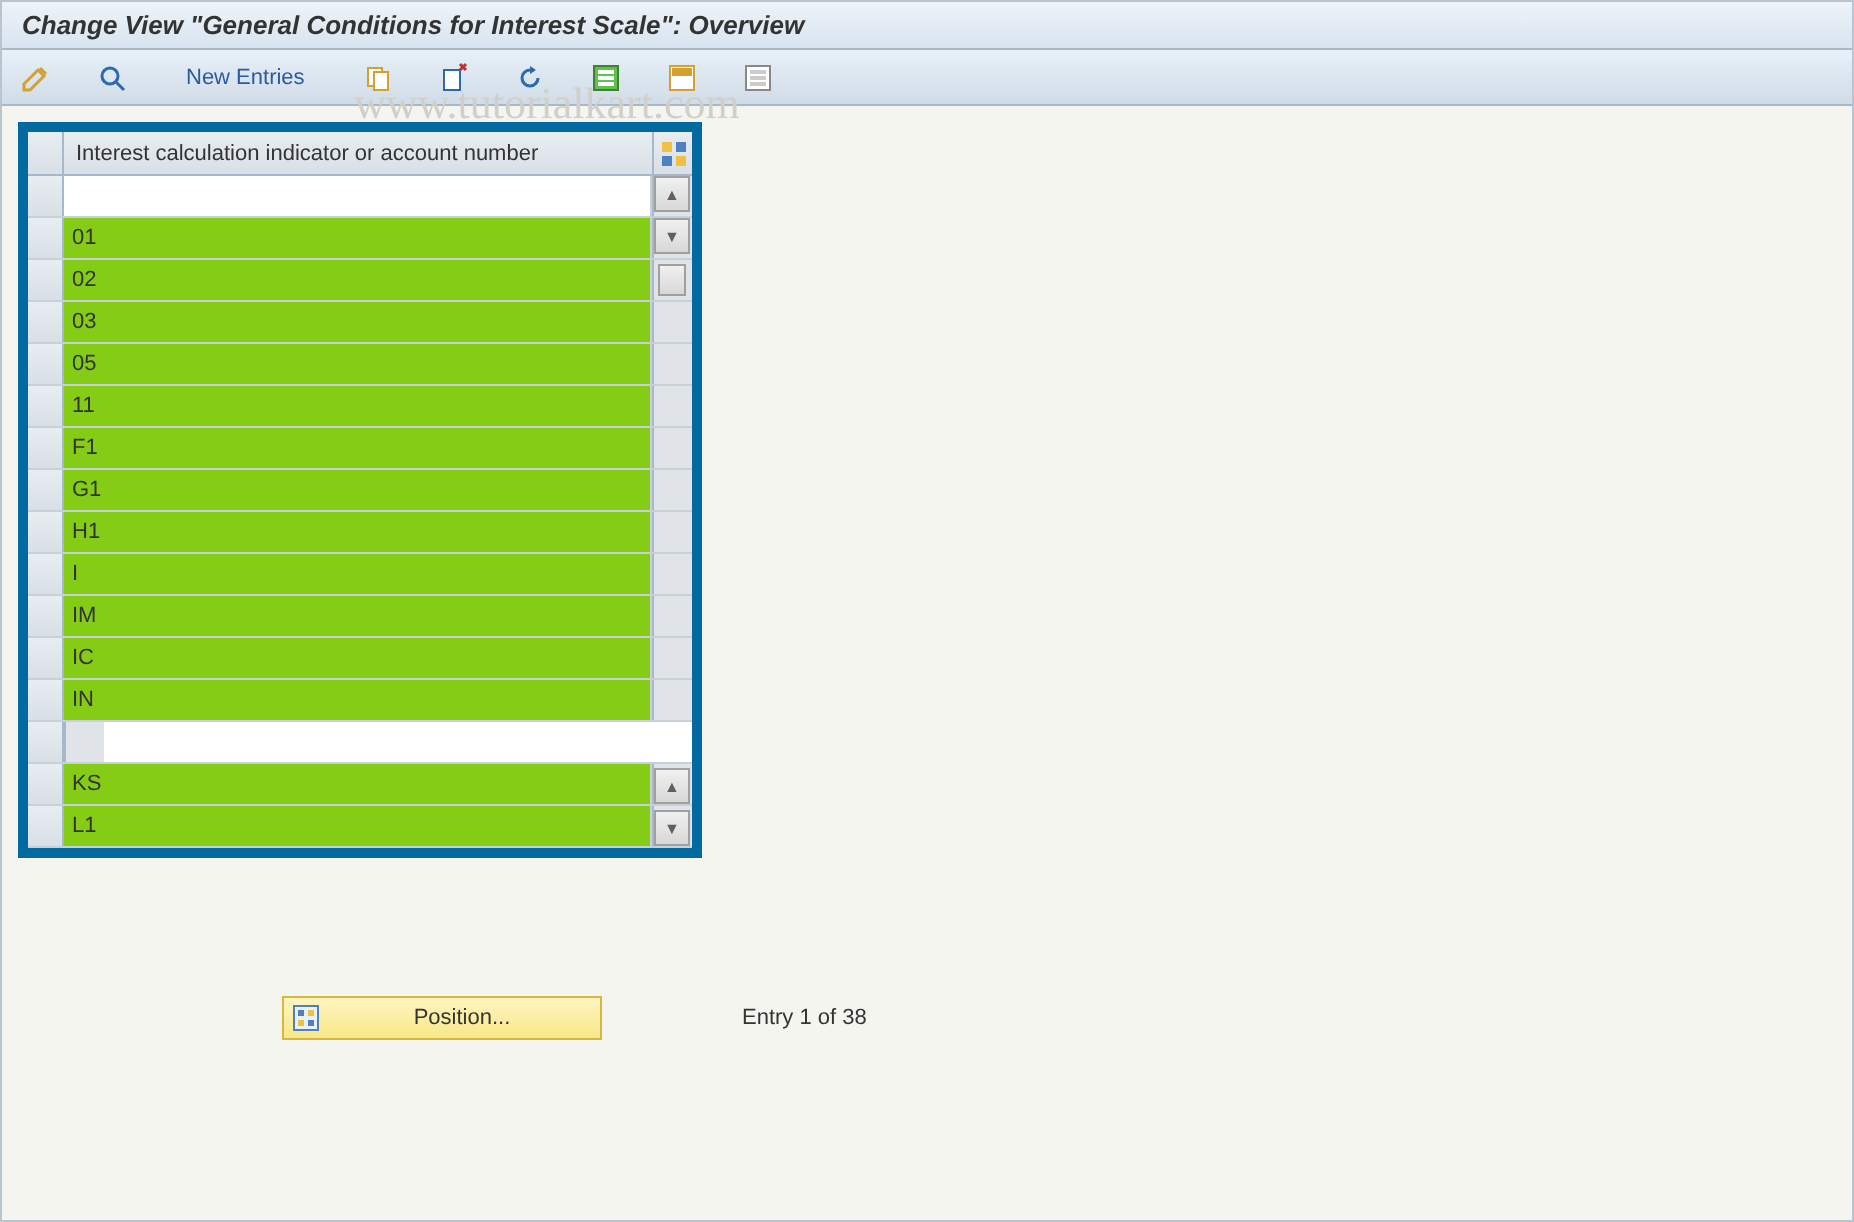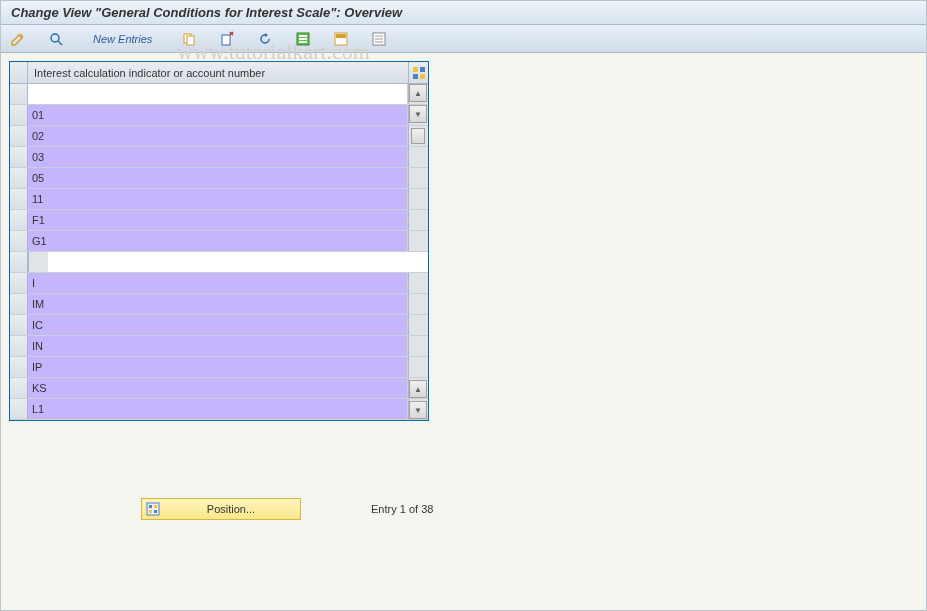--- a/index.html
+++ b/index.html
@@ -26,21 +26,20 @@
       color: #333;
     }
     .toolbar {
       background: linear-gradient(to bottom, #e8f0f8, #d0dce8);
       padding: 3px 8px;
       border-bottom: 1px solid #a8b8c8;
       height: 28px;
       display: flex;
       align-items: center;
       gap: 20px;
-      font-style: italic;
     }
     .toolbar-icon {
       width: 18px;
       height: 18px;
       display: inline-flex;
       align-items: center;
       justify-content: center;
       cursor: pointer;
       padding: 1px;
     }
@@ -60,22 +59,22 @@
       font-family: Georgia, serif;
       pointer-events: none;
       z-index: 1;
     }
     .content-area {
       padding: 8px;
       position: relative;
       z-index: 0;
     }
     .table-container {
-      width: 420px;
-      border: 1px solid #0369a1;
+      width: 342px;
+      border: 5px solid #0369a1;
       background: #fff;
       position: relative;
     }
     .table-header-row {
       display: flex;
       background: linear-gradient(to bottom, #e8edf2, #d8dfe6);
       border-bottom: 1px solid #a8b8c8;
       height: 22px;
     }
     .row-header-cell {
@@ -106,21 +105,21 @@
     .table-row {
       display: flex;
       height: 21px;
       border-bottom: 1px solid #c8d0d8;
     }
     .data-cell {
       flex: 1;
       padding: 2px 4px;
       font-size: 11px;
       color: #333;
-      background: #c4b5fd;
+      background: #84cc16;
       border-right: 1px solid #c8d0d8;
       display: flex;
       align-items: center;
     }
     .scrollbar-area {
       width: 20px;
       background: #e0e4e8;
       border-left: 1px solid #a8b8c8;
       flex-shrink: 0;
       position: relative;
@@ -308,20 +307,21 @@
         <div class="data-cell">F1</div>
         <div class="scrollbar-area"></div>
       </div>
       <div class="table-row">
         <div class="row-header-cell"></div>
         <div class="data-cell">G1</div>
         <div class="scrollbar-area"></div>
       </div>
       <div class="table-row">
         <div class="row-header-cell"></div>
+        <div class="data-cell">H1</div>
         <div class="scrollbar-area"></div>
       </div>
       <div class="table-row">
         <div class="row-header-cell"></div>
         <div class="data-cell">I</div>
         <div class="scrollbar-area"></div>
       </div>
       <div class="table-row">
         <div class="row-header-cell"></div>
         <div class="data-cell">IM</div>
@@ -332,21 +332,20 @@
         <div class="data-cell">IC</div>
         <div class="scrollbar-area"></div>
       </div>
       <div class="table-row">
         <div class="row-header-cell"></div>
         <div class="data-cell">IN</div>
         <div class="scrollbar-area"></div>
       </div>
       <div class="table-row">
         <div class="row-header-cell"></div>
-        <div class="data-cell">IP</div>
         <div class="scrollbar-area"></div>
       </div>
       <div class="table-row">
         <div class="row-header-cell"></div>
         <div class="data-cell">KS</div>
         <div class="scrollbar-area">
             <div class="scroll-btn" style="position:absolute;bottom:0;">▲</div>
           </div>
       </div>
       <div class="table-row">

